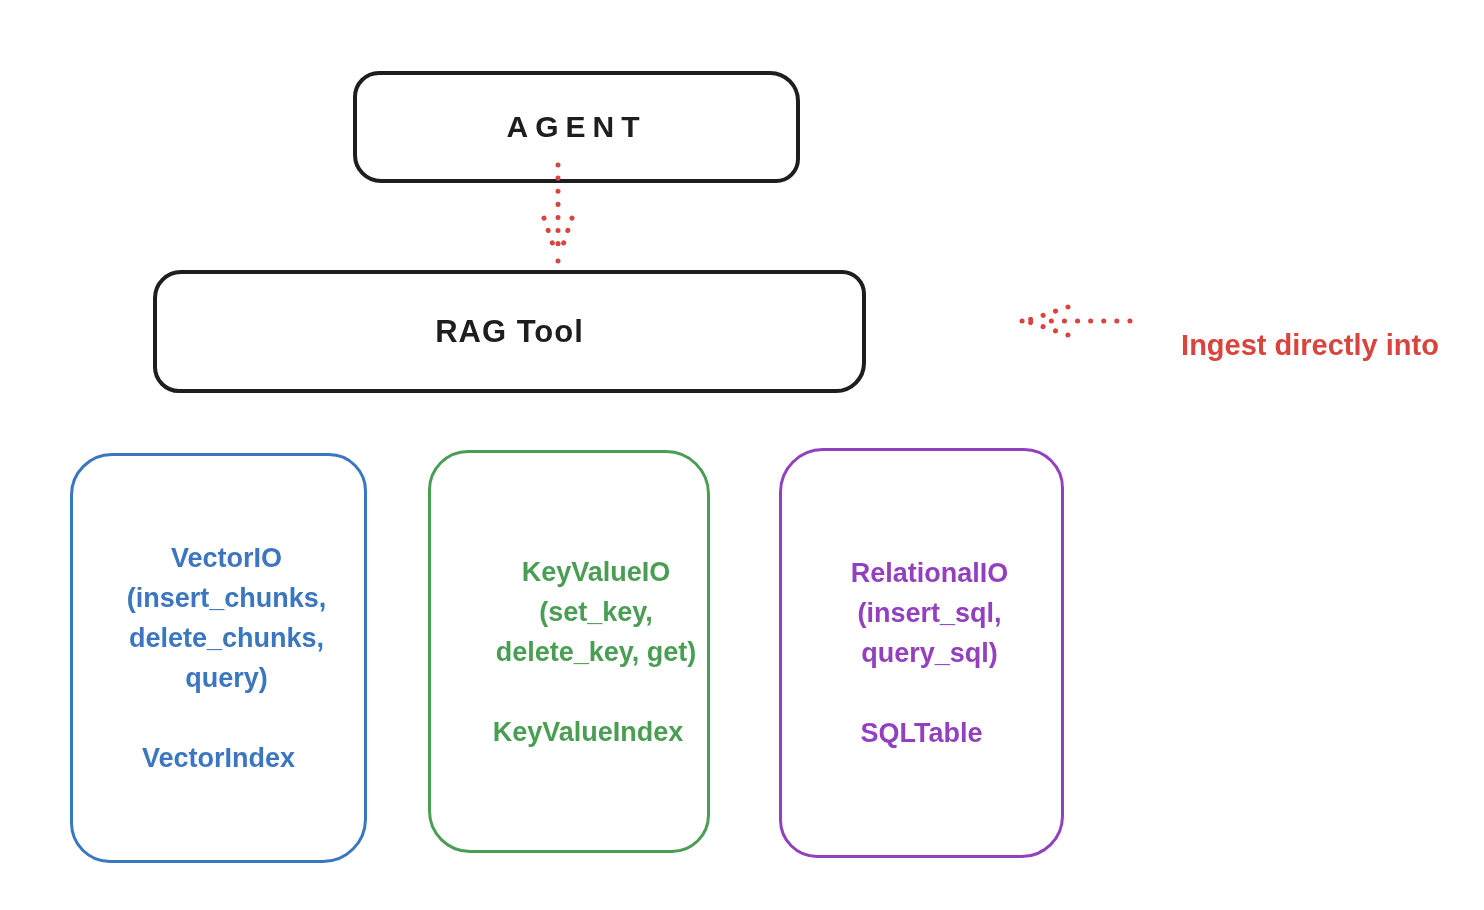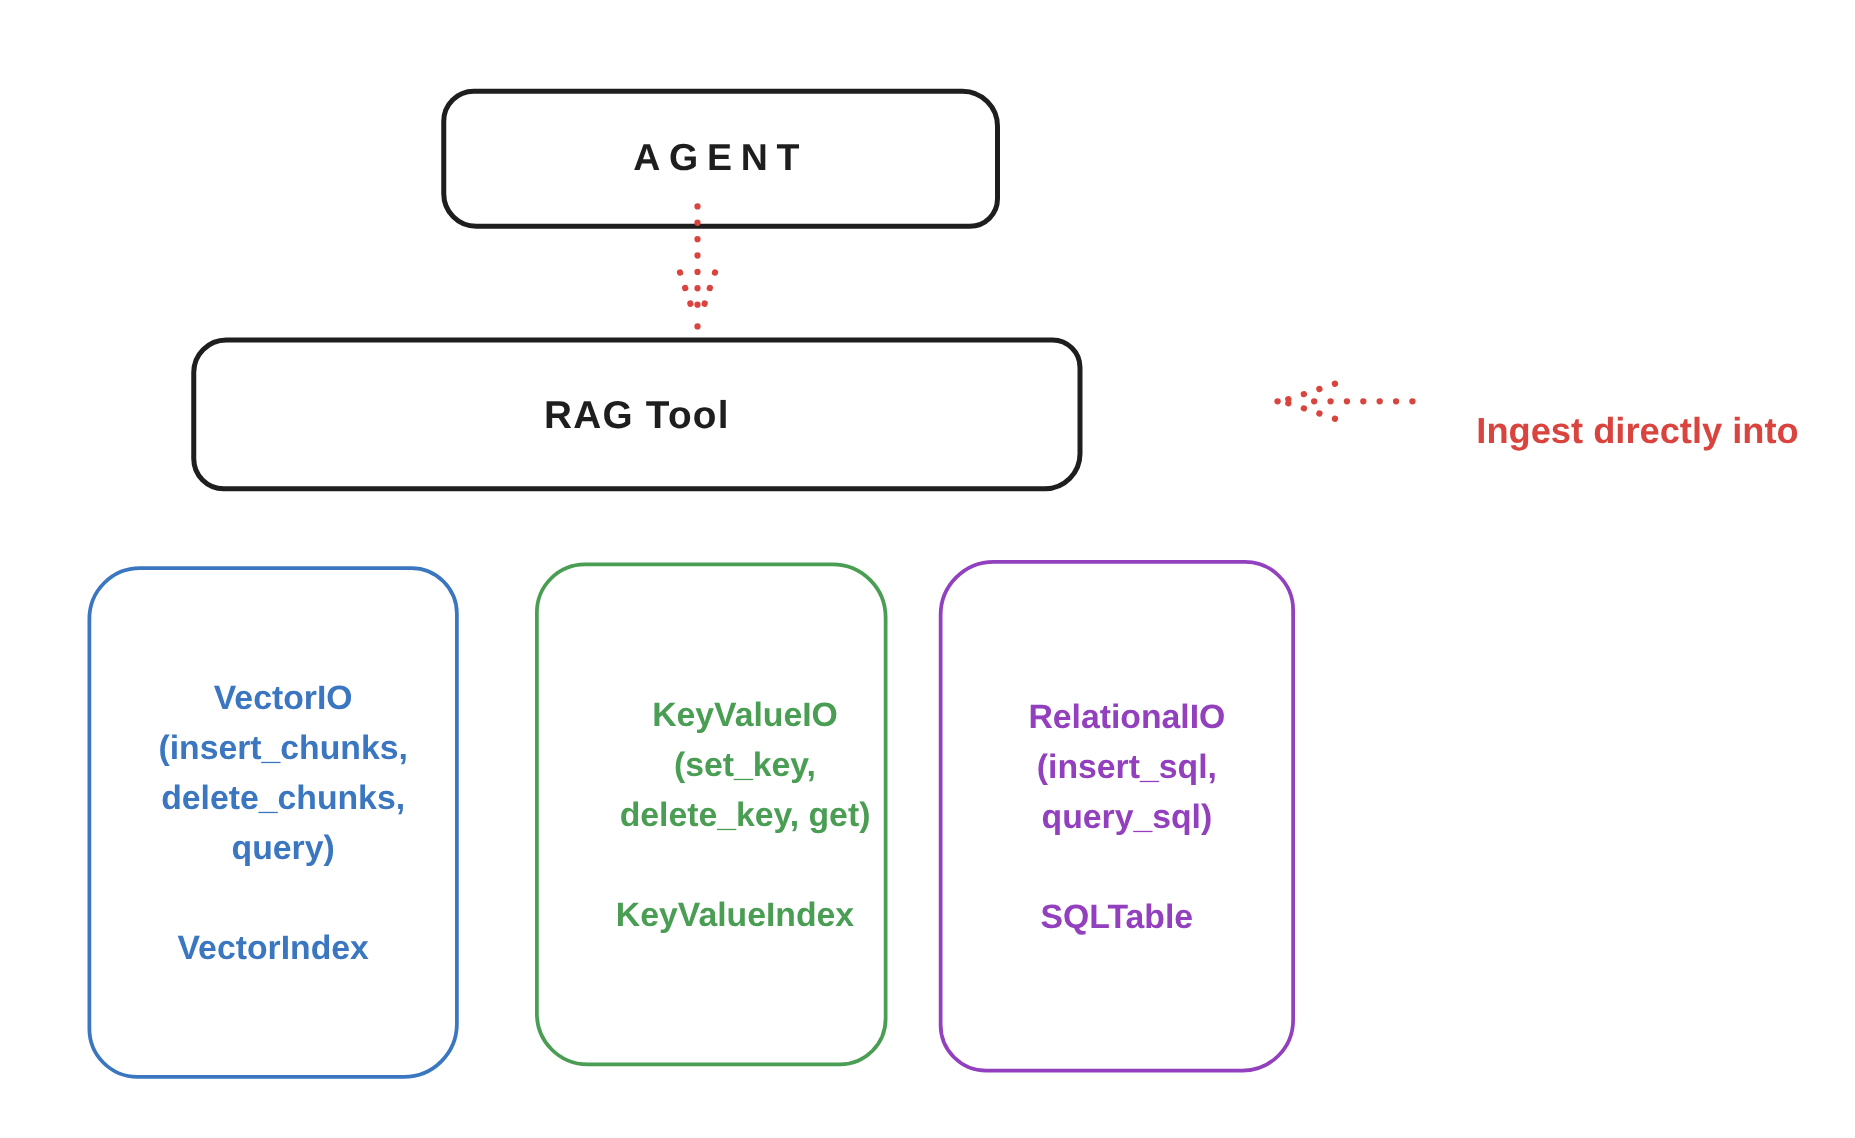--- a/index.html
+++ b/index.html
@@ -55,21 +55,21 @@
     border-color: var(--blue); color: var(--blue);
     border-radius: 42px 38px 44px 40px;
   }
   .keyvalue {
     left: 428px; top: 450px; width: 282px; height: 403px;
     border-color: var(--green); color: var(--green);
     border-radius: 40px 44px 38px 42px;
     padding-left: 38px;
   }
   .relational {
-    left: 751px; top: 448px; width: 285px; height: 410px;
+    left: 779px; top: 448px; width: 285px; height: 410px;
     border-color: var(--purple); color: var(--purple);
     border-radius: 44px 40px 42px 38px;
   }
   .annotation {
     position: absolute;
     left: 1145px; top: 282px; width: 330px;
     text-align: center;
     color: var(--red);
     font-size: 29px;
     line-height: 38px;

